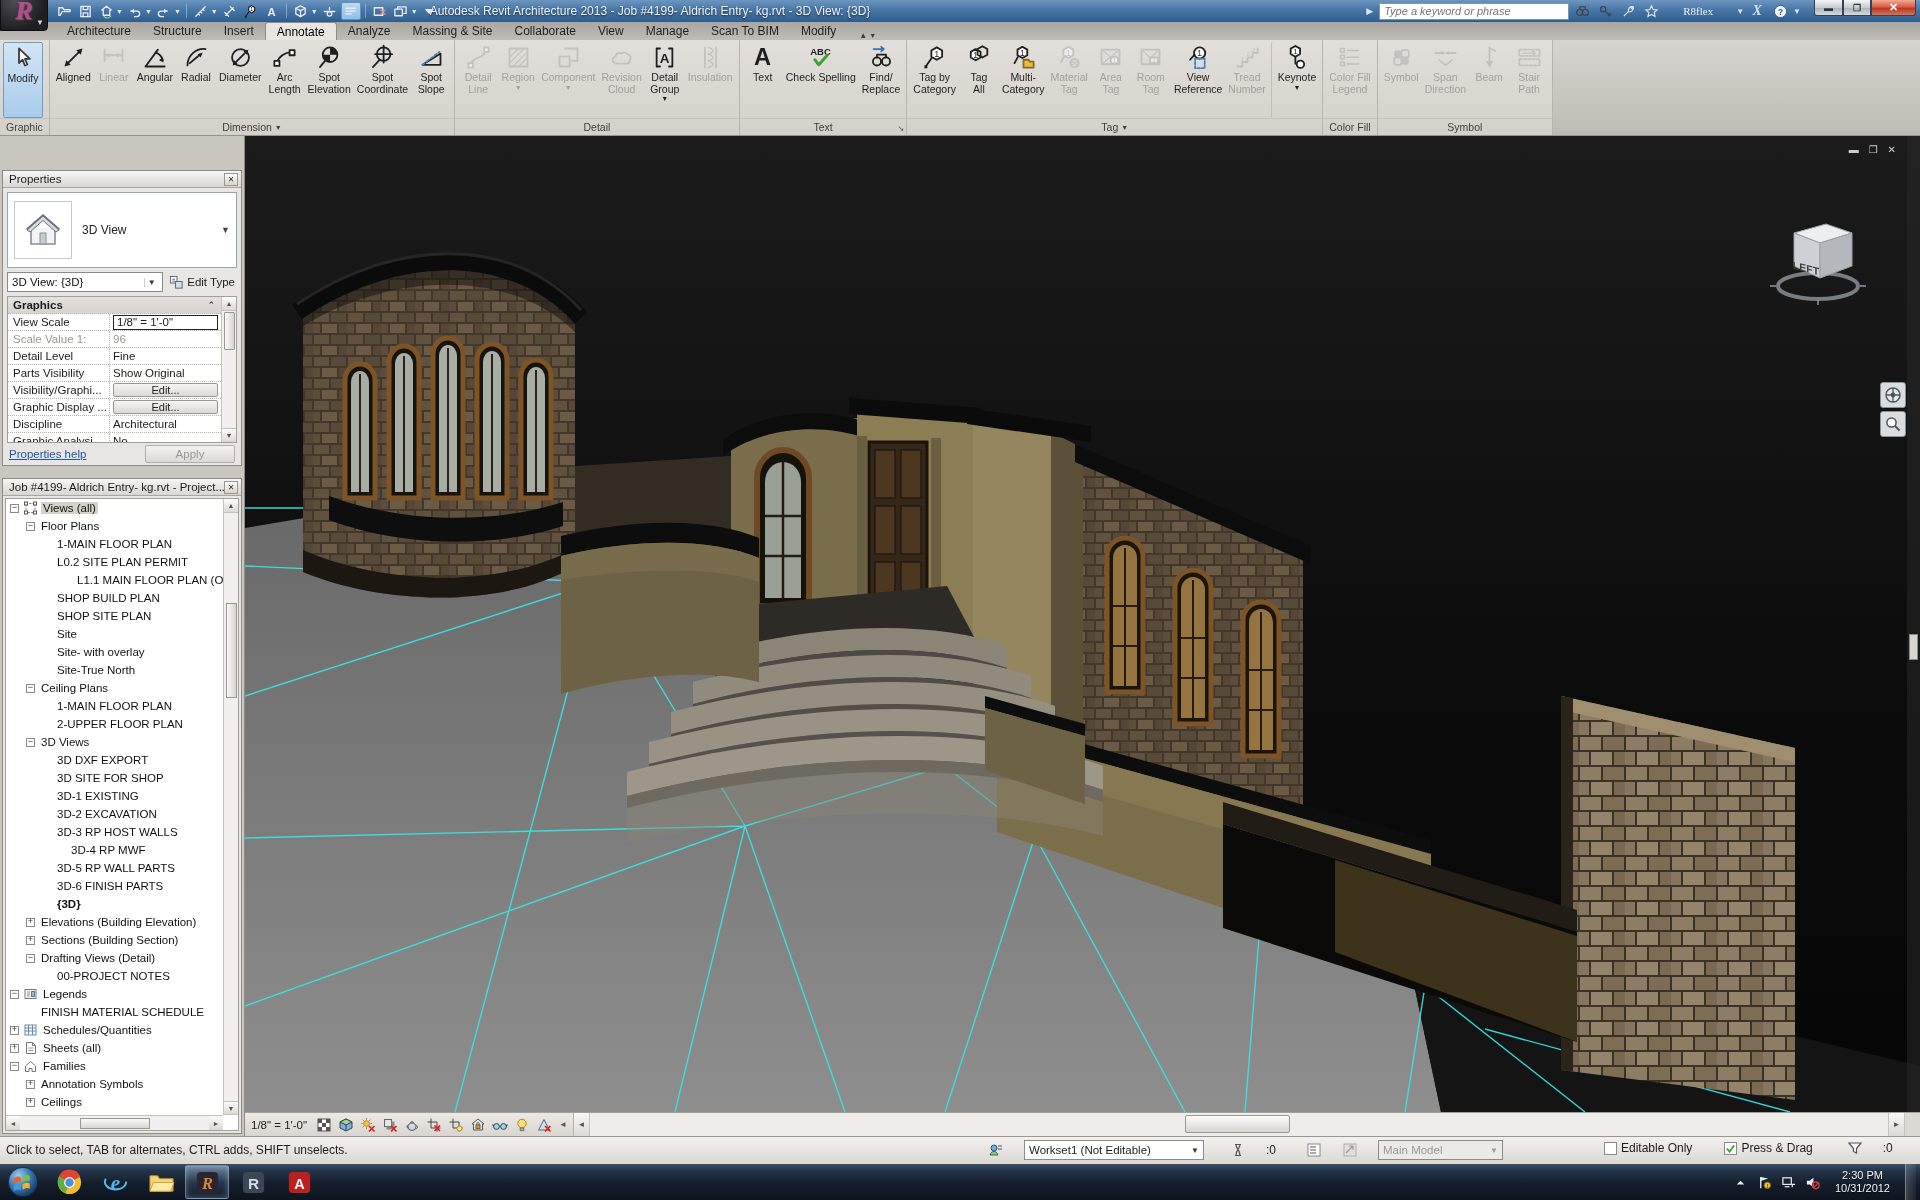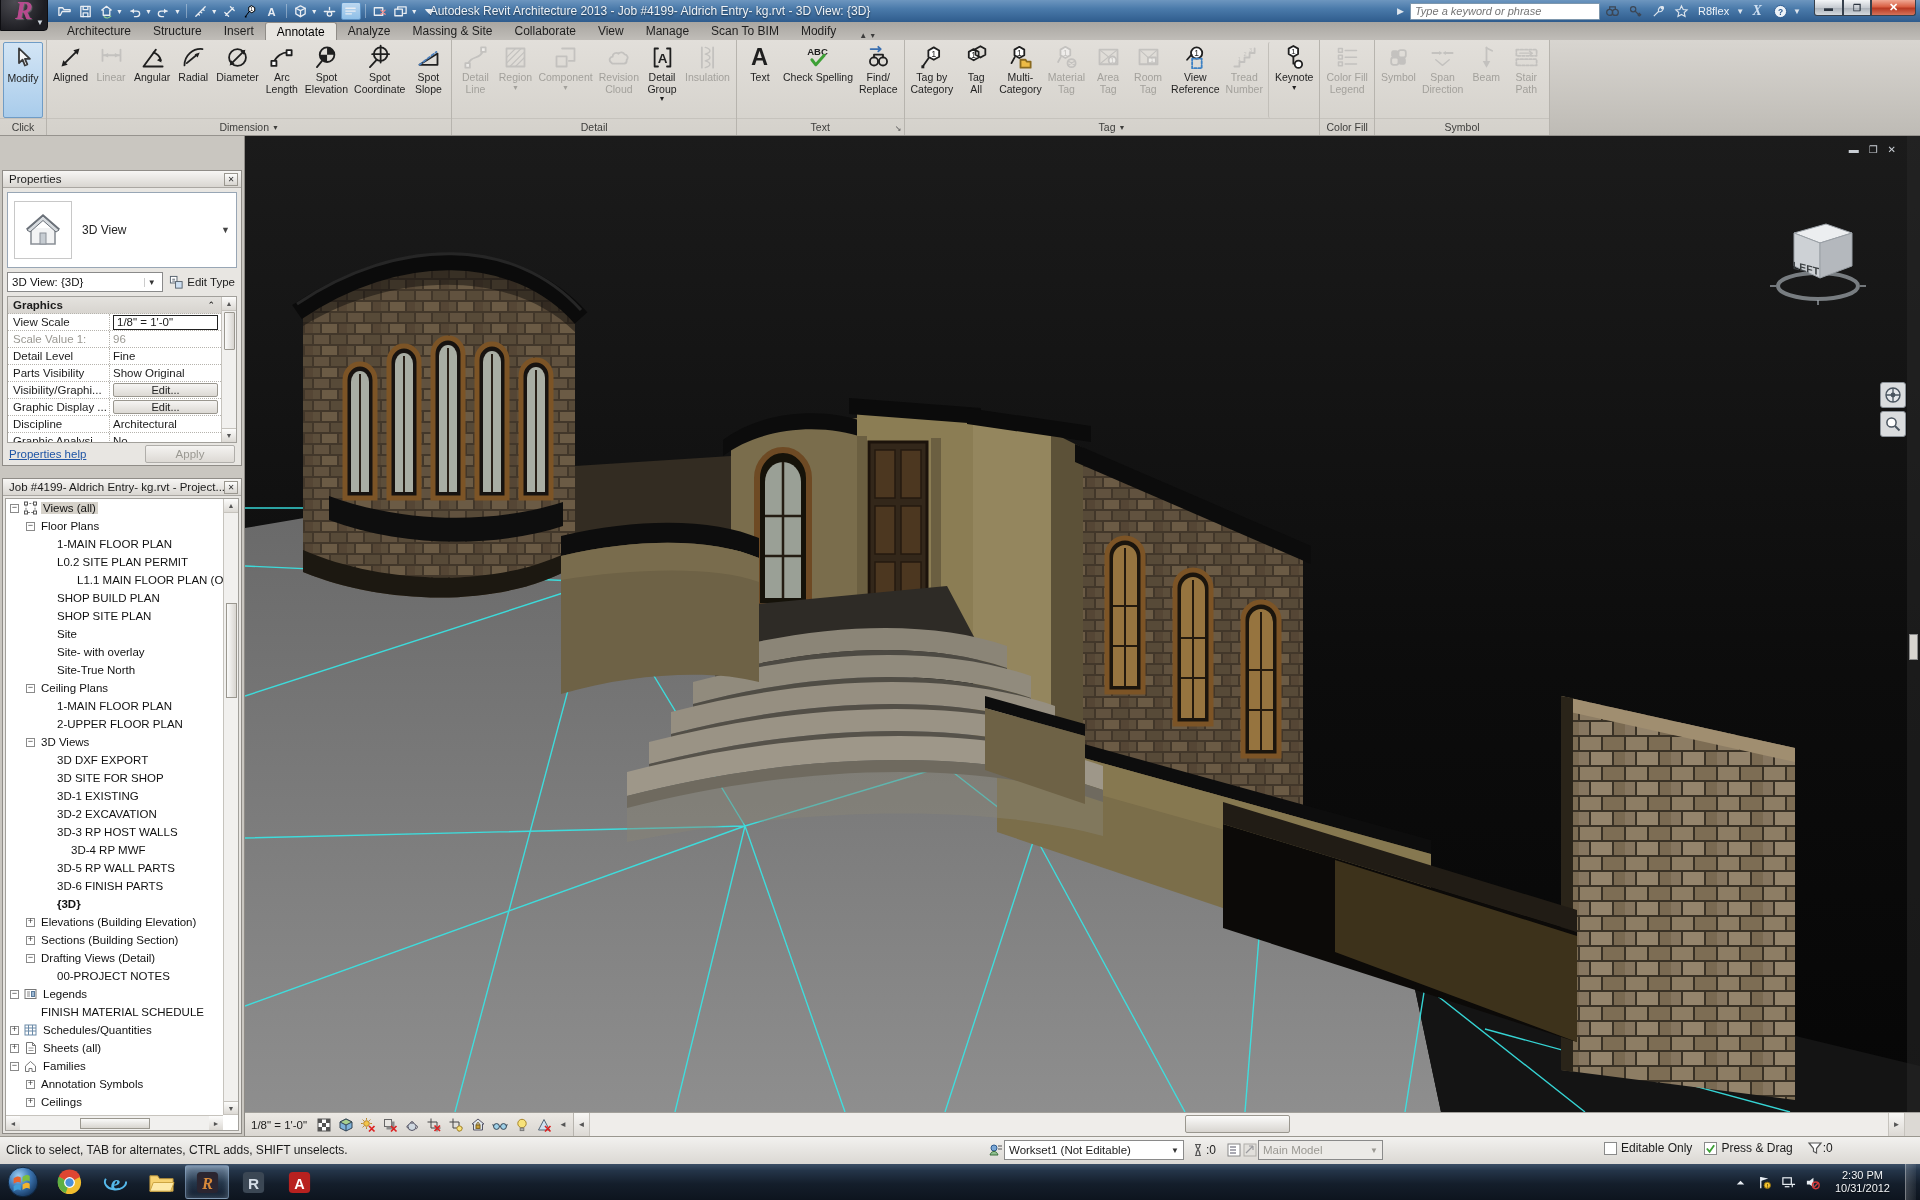--- a/index.html
+++ b/index.html
@@ -18,21 +18,21 @@
   .qbtn.hl{background:linear-gradient(#bcd8f0,#8fc0e8);border:1px solid #5d92c4;}
   .qcaret{font-size:7px;color:#e8edf2;margin:0 1px 0 -1px;}
   .qsep{width:1px;height:14px;background:rgba(255,255,255,.35);margin:0 3px;}
   .tb-title{position:absolute;left:0;right:620px;top:0;height:22px;display:flex;align-items:center;justify-content:center;color:#eef3f8;font-size:12px;text-shadow:0 1px 2px rgba(0,0,0,.6);pointer-events:none;white-space:nowrap;}
   .infocenter{margin-left:auto;display:flex;align-items:center;gap:3px;height:22px;padding-right:4px;}
   .ic-toggle{color:#dfe6ee;font-size:9px;width:10px;}
   .searchbox{width:190px;height:17px;background:#fff;border:1px solid #7e97ad;border-radius:1px;display:flex;align-items:center;}
   .searchbox input{border:none;outline:none;width:100%;height:14px;font-size:11px;font-style:italic;color:#777;padding:0 4px;font-family:"Liberation Sans",sans-serif;background:transparent;}
   .icbtn{width:20px;height:18px;display:flex;align-items:center;justify-content:center;}
   .icbtn svg{width:15px;height:15px;}
-  .ic-user{display:flex;align-items:center;gap:3px;color:#eef3f8;font-size:11px;}
+  .ic-user{display:flex;align-items:center;gap:19px;color:#eef3f8;font-size:11px;font-family:Liberation Serif, serif;}
   .ic-user .dcar{font-size:8px;color:#dfe6ee;margin-left:4px;}
   .winbtns{display:flex;align-items:flex-start;height:22px;margin-left:10px;}
   .wb{height:16px;border:1px solid #37414d;border-top:none;display:flex;align-items:center;justify-content:center;color:#2c3540;font-size:9px;font-weight:bold;}
   .wb-min{width:29px;border-radius:0 0 0 3px;background:linear-gradient(#f4f6f8,#c7ccd2 50%,#aab1b9 52%,#d5dade);}
   .wb-res{width:28px;background:linear-gradient(#f4f6f8,#c7ccd2 50%,#aab1b9 52%,#d5dade);}
   .wb-close{width:45px;border-radius:0 0 3px 0;background:linear-gradient(#f0a894,#d95f43 45%,#b83922 55%,#d4735a);color:#fff;font-size:11px;}
 
   
   .tabrow{height:18px;background:linear-gradient(#a9a6a1,#c0bdb8);display:flex;align-items:flex-end;padding-left:56px;flex:0 0 auto;position:relative;}
   .tab{padding:2px 11px 2px;font-size:12px;color:#1e1e1e;height:18px;display:flex;align-items:center;cursor:pointer;}
@@ -128,21 +128,21 @@
   .hscroll{flex:1;height:100%;display:flex;align-items:center;background:#efedea;border-left:1px solid #b7b4ae;}
   .hscroll .sarr{width:16px;height:100%;display:flex;align-items:center;justify-content:center;font-size:8px;color:#555;background:linear-gradient(#f8f7f5,#dcd9d4);border-right:1px solid #c6c3bd;}
   .hscroll .sarr.right{margin-left:auto;border-left:1px solid #c6c3bd;border-right:none;}
   .hscroll .htrack{flex:1;height:100%;position:relative;}
   .hscroll .hthumb{position:absolute;left:595px;top:2px;height:18px;width:105px;background:linear-gradient(#fbfbfa,#d8d5d0);border:1px solid #9a978f;border-radius:2px;}
   .hscroll .corner{width:16px;height:100%;background:#dcd9d4;border-left:1px solid #c6c3bd;}
 
   
   .statusbar{height:28px;background:linear-gradient(#f2f1ef,#dbd8d3);border-top:1px solid #9a978f;position:relative;flex:0 0 auto;font-size:12px;color:#1c1c1c;}
   .sb-hint{position:absolute;left:6px;top:6px;white-space:nowrap;}
-  .sb-group{position:absolute;top:3px;display:flex;align-items:center;gap:0;}
+  .sb-group{position:absolute;top:3px;display:flex;align-items:center;gap:20px;}
   .sb-combo{width:180px;height:20px;background:#fff;border:1px solid #8a8a8a;display:flex;align-items:center;padding:0 4px;font-size:11.5px;}
   .sb-combo .ccaret{margin-left:auto;font-size:8px;color:#333;}
   .sb-combo.dis{background:#eceae7;color:#9a9892;}
   .sb-ico svg{width:16px;height:16px;display:block;}
   .sb-check{display:flex;align-items:center;gap:4px;}
   .sb-check .box{width:13px;height:13px;background:#fff;border:1px solid #8a8a8a;display:flex;align-items:center;justify-content:center;}
   .sb-check .box svg{width:11px;height:11px;}
 
   
   .taskbar{height:36px;background:linear-gradient(#3c4f66 0%,#243549 18%,#141e2b 55%,#0d141e 100%);display:flex;align-items:center;flex:0 0 auto;position:relative;}
@@ -339,21 +339,21 @@
       <div class="rpanel">
         <div class="rpanel-body">
           <div class="rbtn sel">
             <span class="ric"><svg viewBox="0 0 24 24" fill="none" stroke="currentColor" stroke-width="1.6" stroke-linecap="round" stroke-linejoin="round">
                 <path fill="#f7f7f7" stroke="#3a3a3a" d="M8 3v13l3.2-3 2 5.2 2.2-.9-2.1-5h4.4z"></path>
               </svg></span>
             <div>Modify</div>
           </div>
         </div>
         <div class="rpanel-label">
-          <span>Click</span>
+          <span>Graphic</span>
         </div>
       </div>
       <div class="rpanel">
         <div class="rpanel-body">
           <div class="rbtn">
             <span class="ric"><svg viewBox="0 0 24 24" fill="none" stroke="currentColor" stroke-width="1.6" stroke-linecap="round" stroke-linejoin="round">
                 <path d="M6.5 17.5 17.5 6.5"></path>
                 <path fill="currentColor" stroke="none" d="M4 20l5.5-1.6-3.9-3.9zM20 4l-5.5 1.6 3.9 3.9z"></path>
               </svg></span>
             <div>Aligned</div>

